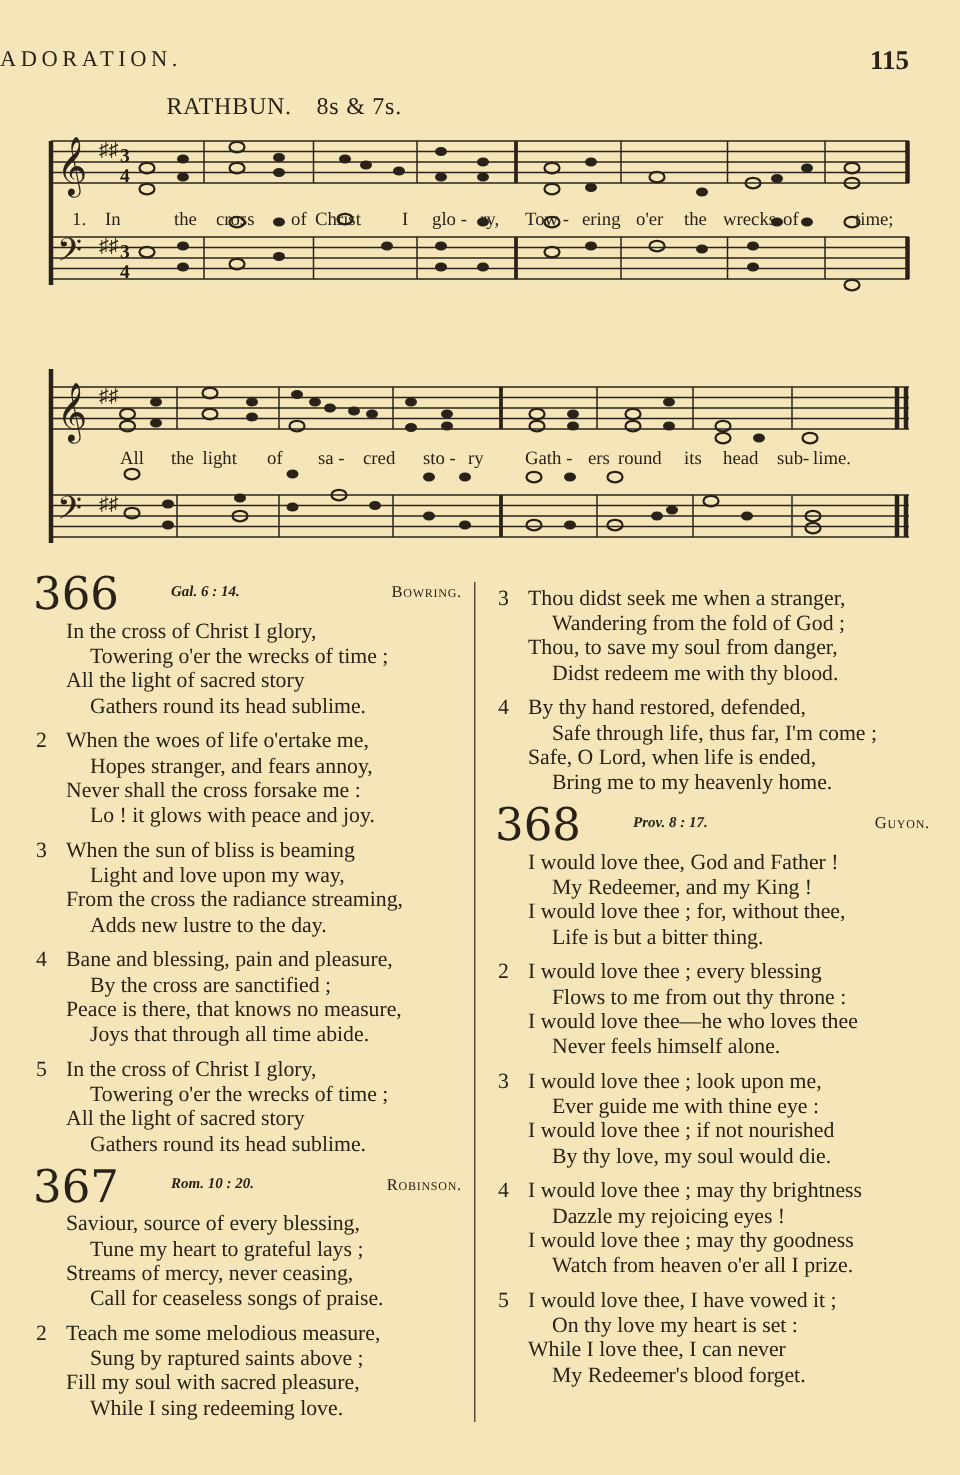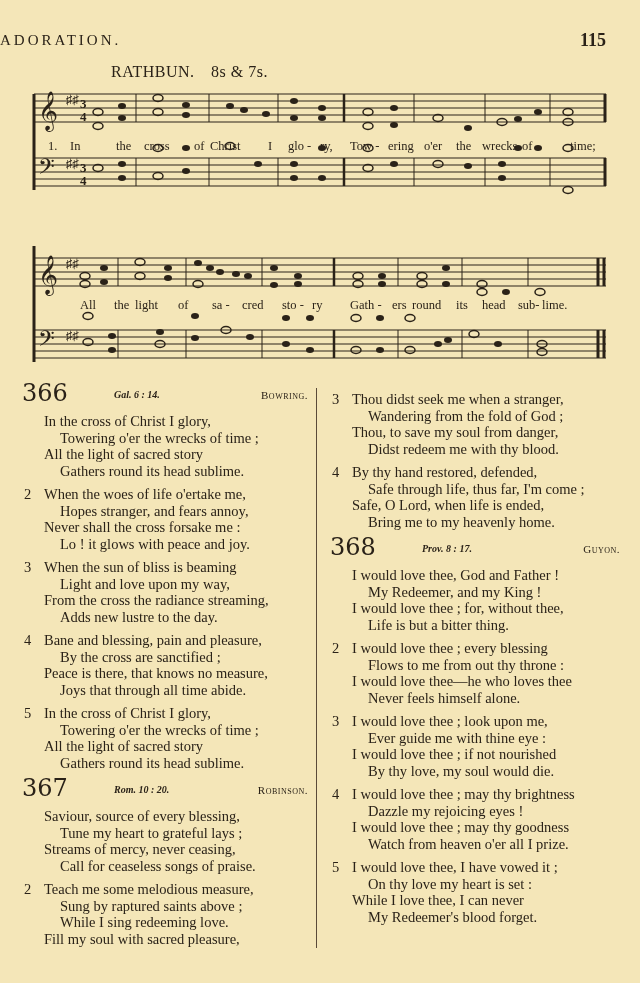--- a/index.html
+++ b/index.html
@@ -20,21 +20,21 @@
   .system svg { position:absolute; left:0; top:0; }
   .lyric-line { position:absolute; left:0; width:580px; font-size:12.5px; white-space:nowrap; }
   .lyric-line span { position:absolute; }
 
   .col { position:absolute; top:383px; }
   .col-left { left:22px; width:286px; }
   .col-right { left:330px; width:290px; }
   .col-divider { position:absolute; left:316px; top:388px; width:1px; height:560px; background:#5a4a38; }
 
   .hymn-head { position:relative; height:30px; }
-  .hymn-num { position:absolute; left:0; top:-4px; font-size:24px; font-family:"DejaVu Serif",serif; }
+  .hymn-num { position:absolute; left:0; top:-4px; font-size:30px; font-family:"DejaVu Serif",serif; }
   .hymn-ref { position:absolute; left:92px; top:6px; font-size:10px; font-style:italic; font-weight:bold; }
   .hymn-author { position:absolute; right:0; top:6px; font-size:11px; font-variant:small-caps; letter-spacing:0.5px; }
   .verse { margin-bottom:7px; }
   .vline { font-size:14.5px; line-height:16.5px; white-space:nowrap; position:relative; }
   .vline.l1, .vline.l3 { padding-left:22px; }
   .vline.l2, .vline.l4 { padding-left:38px; }
   .vnum { position:absolute; left:2px; }
 </style>
 </head>
 <body>
@@ -325,22 +325,22 @@
     </div>
     <div class="verse">
       <div class="vline l1">Saviour, source of every blessing,</div>
       <div class="vline l2">Tune my heart to grateful lays ;</div>
       <div class="vline l3">Streams of mercy, never ceasing,</div>
       <div class="vline l4">Call for ceaseless songs of praise.</div>
     </div>
     <div class="verse">
       <div class="vline l1"><span class="vnum">2</span><span>Teach me some melodious measure,</span></div>
       <div class="vline l2">Sung by raptured saints above ;</div>
+      <div class="vline l3">Fill my soul with sacred pleasure,</div>
       <div class="vline l4">While I sing redeeming love.</div>
-      <div class="vline l3">Fill my soul with sacred pleasure,</div>
     </div>
   </div>
 </div>
 
 <div class="col col-right" style="top:391px;">
   <div>
     <div class="verse">
       <div class="vline l1"><span class="vnum">3</span><span>Thou didst seek me when a stranger,</span></div>
       <div class="vline l2">Wandering from the fold of God ;</div>
       <div class="vline l3">Thou, to save my soul from danger,</div>

